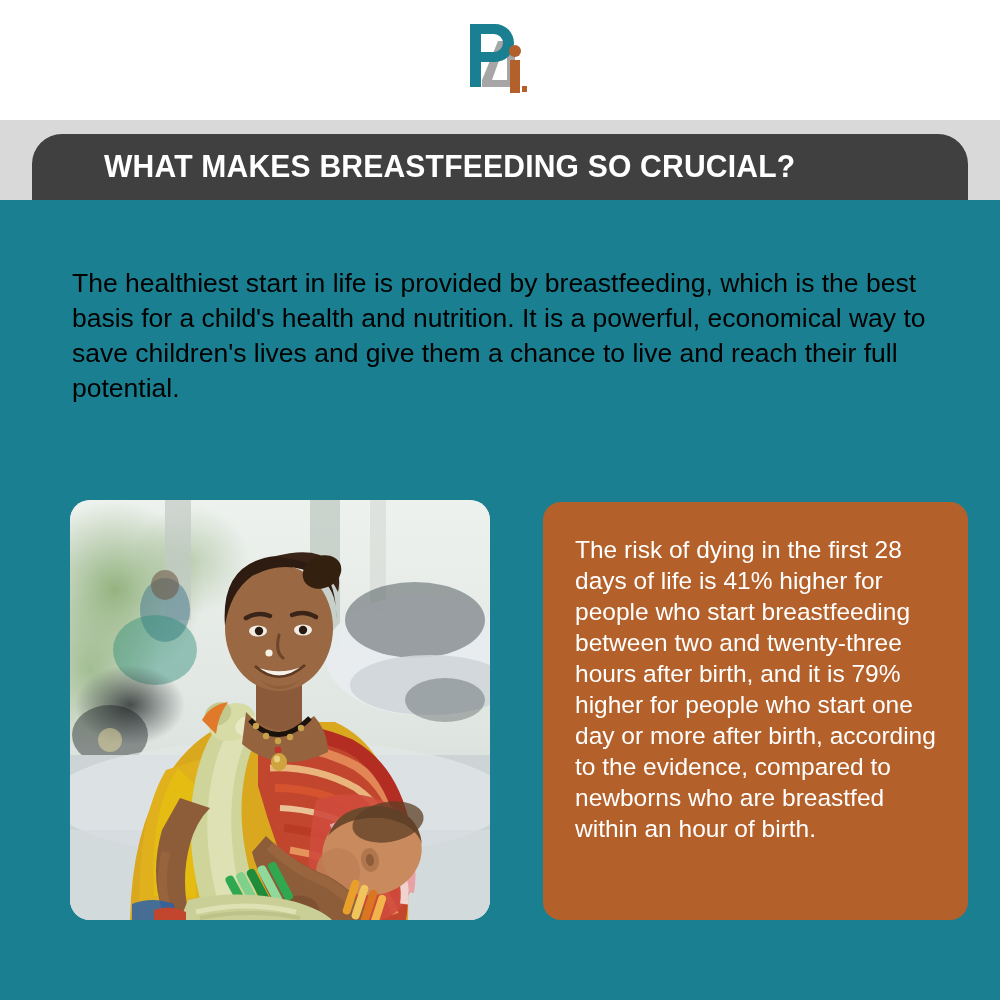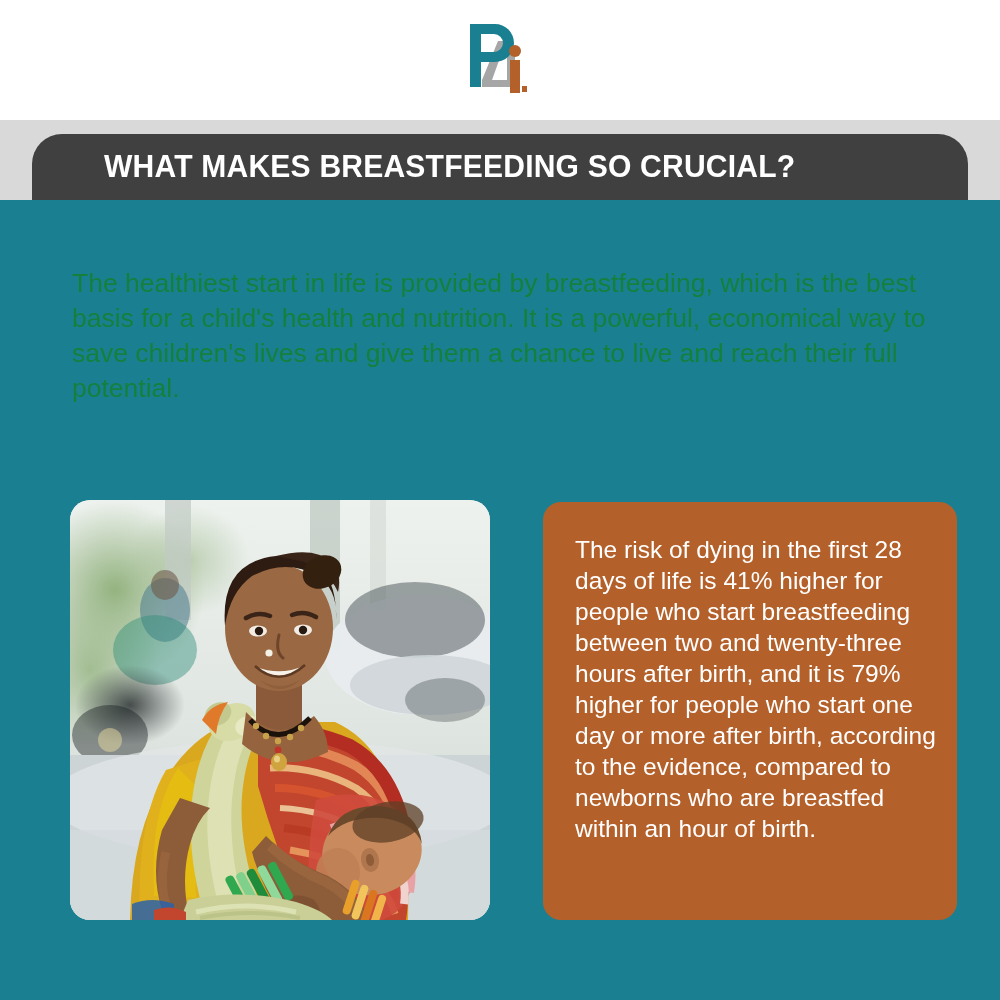--- a/index.html
+++ b/index.html
@@ -78,21 +78,21 @@
     transform: scaleX(0.97);
     transform-origin: left center;
   }
 
   
   .intro {
     position: absolute;
     left: 72px;
     top: 266px;
     width: 860px;
-    color: #15803d;
+    color: #000000;
     font-size: 26.5px;
     line-height: 35px;
     font-weight: 400;
   }
 
   
   .photo-card {
     position: absolute;
     left: 70px;
     top: 500px;
@@ -115,20 +115,21 @@
 
   
   .stat-box {
     position: absolute;
     left: 543px;
     top: 502px;
     width: 414px;
     height: 418px;
     background: #b3602a;
     border-radius: 18px;
+    padding-left: 11px;
   }
   .stat-text {
     position: absolute;
     left: 32px;
     top: 32px;
     width: 366px;
     color: #ffffff;
     font-size: 24.5px;
     line-height: 31px;
     font-weight: 400;

